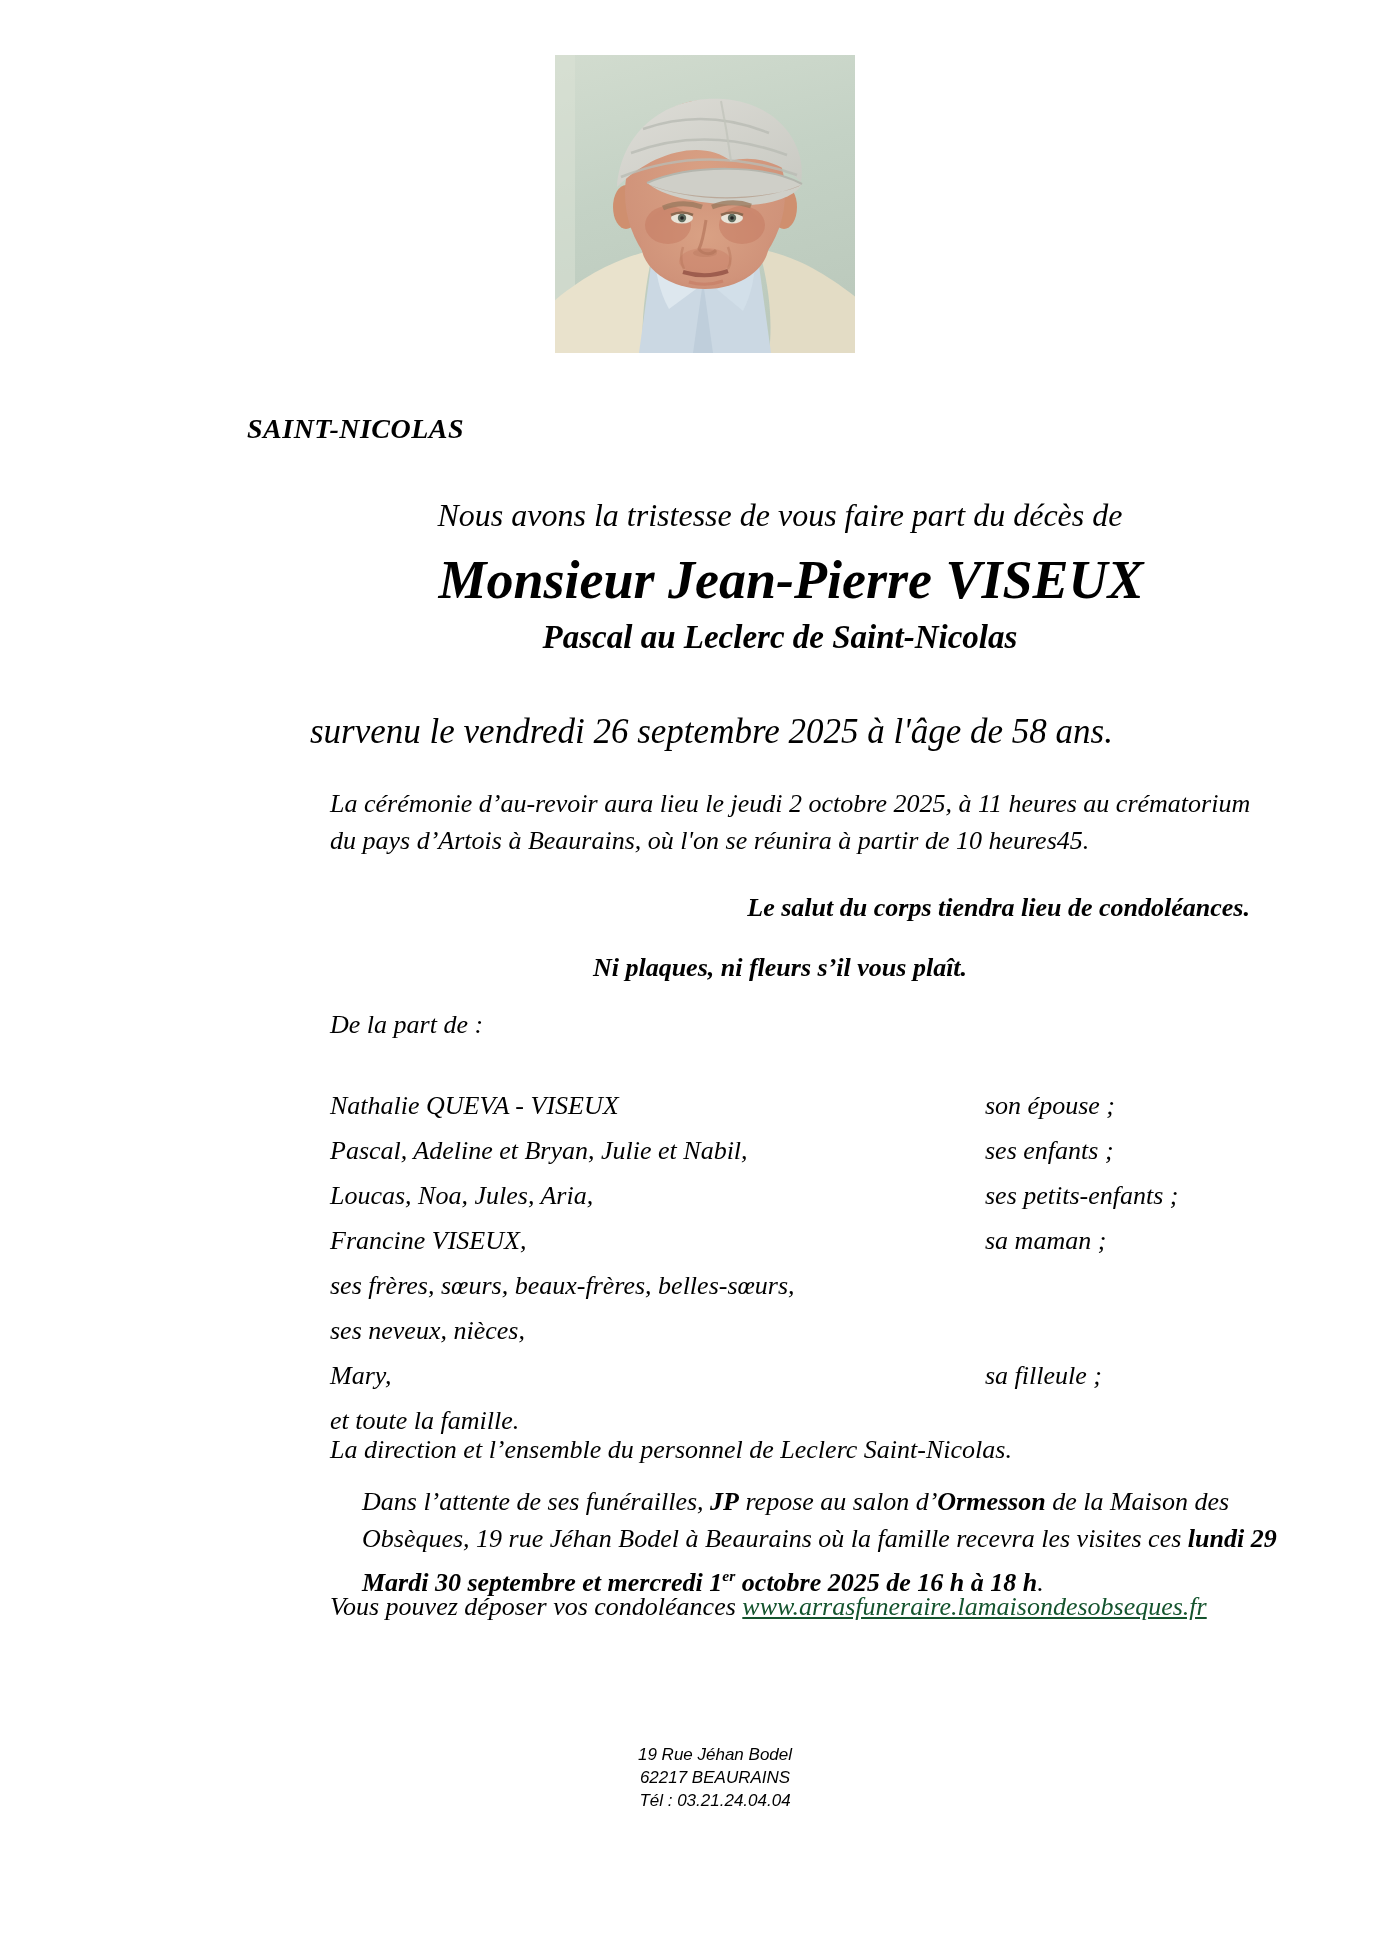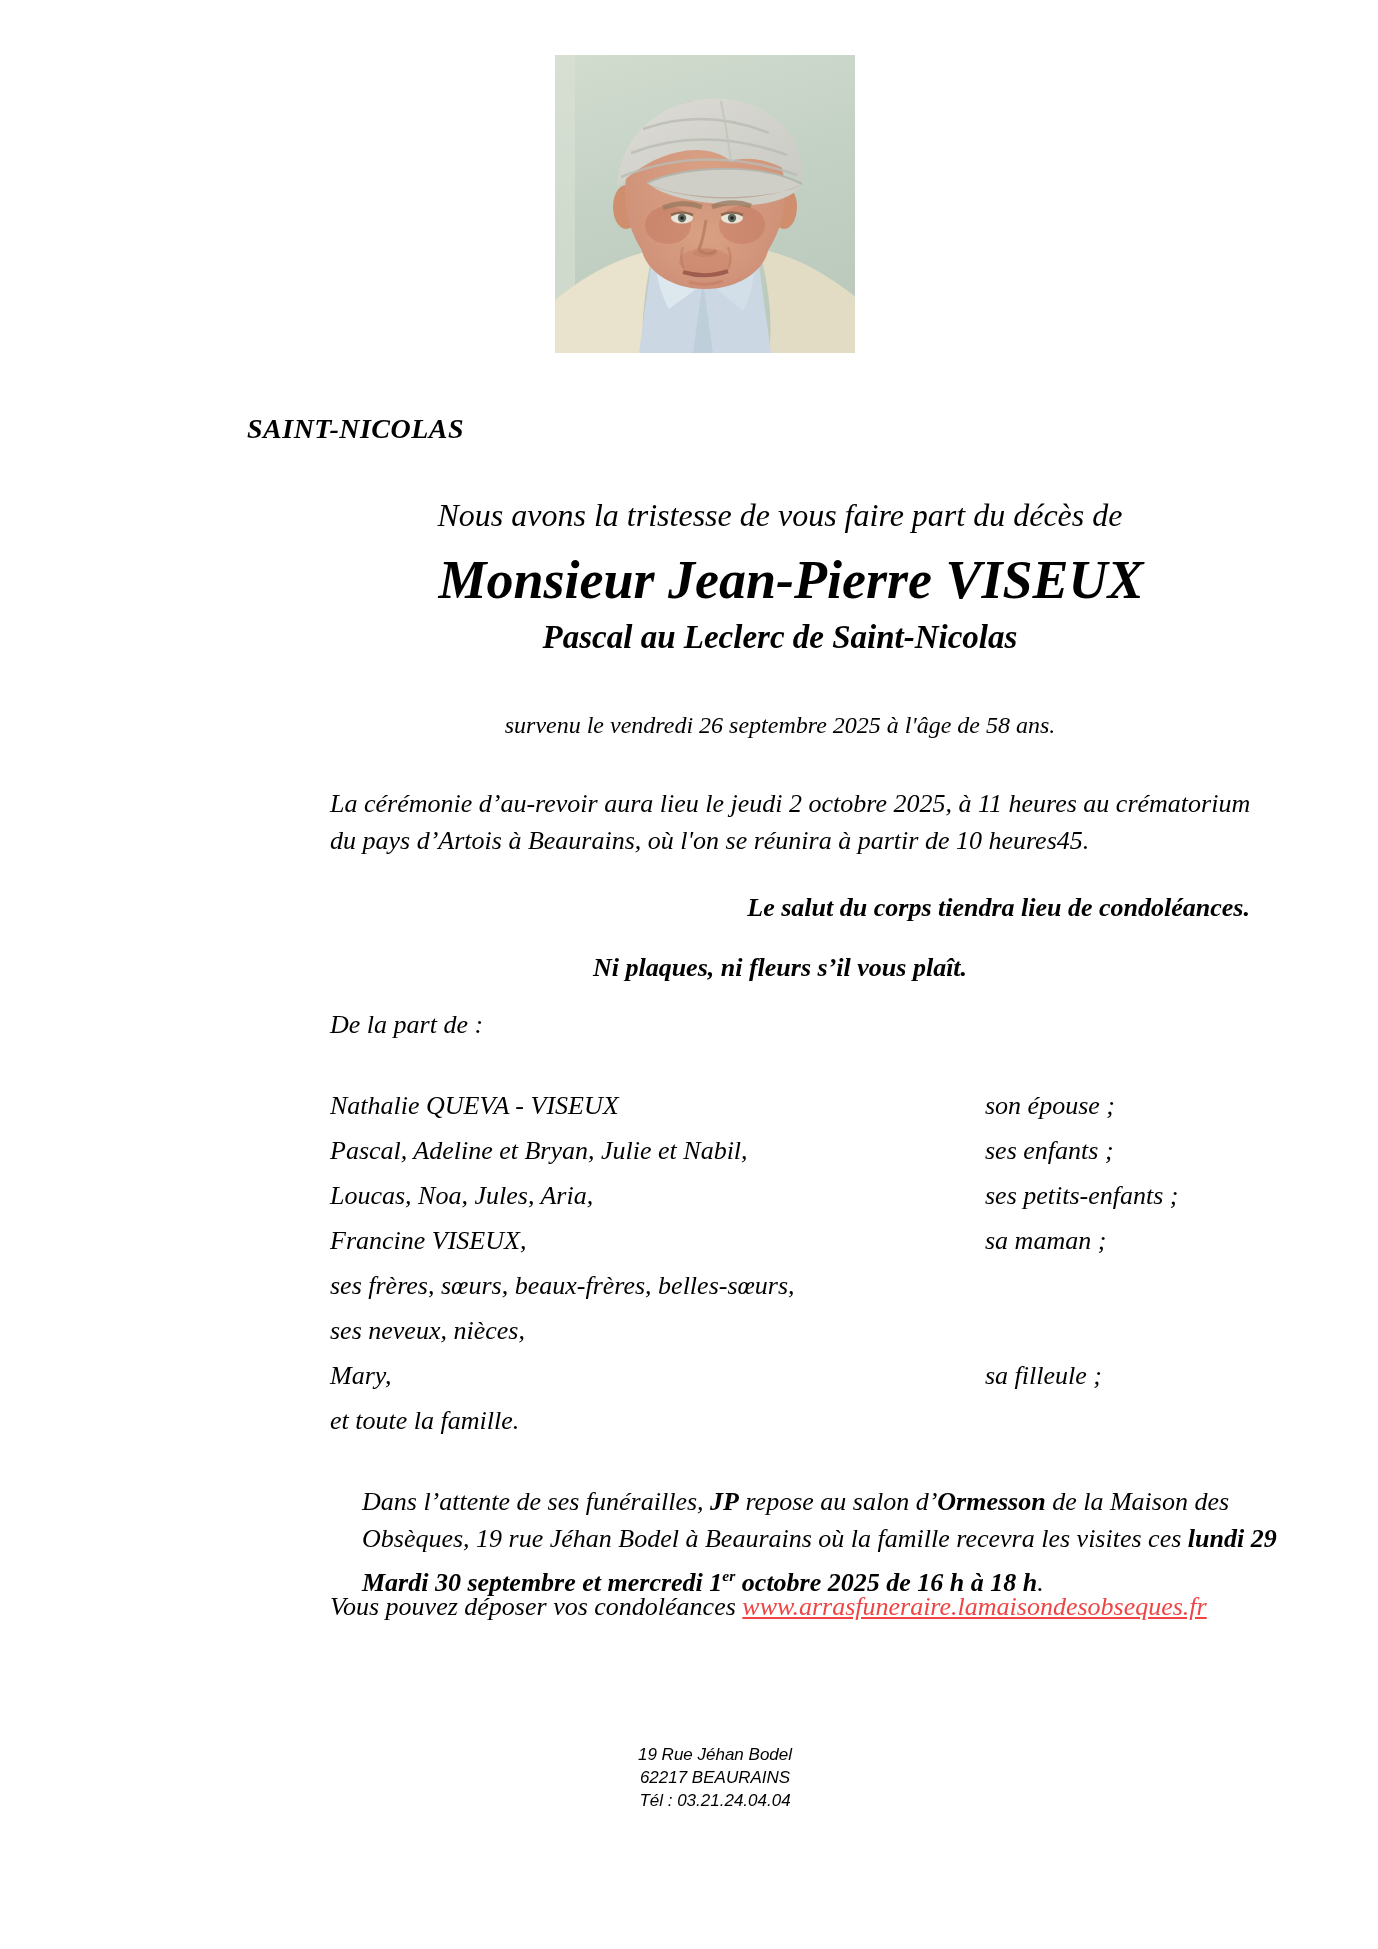--- a/index.html
+++ b/index.html
@@ -12,32 +12,32 @@
     overflow:hidden;
   }
   .abs{position:absolute;}
   .b{font-weight:bold;}
   sup{font-size:0.6em;}
   .photo{left:555px;top:55px;width:300px;height:298px;}
   .location{left:247px;top:413px;font-size:28px;font-weight:bold;letter-spacing:0.5px;}
   .intro{left:310px;top:497px;width:940px;font-size:32px;text-align:center;}
   .name{left:310px;top:538px;width:940px;font-size:54px;font-weight:bold;text-align:center;margin:11px;white-space:nowrap;}
   .subtitle{left:310px;top:619px;width:940px;font-size:33px;font-weight:bold;text-align:center;}
-  .death{left:310px;top:712px;width:940px;font-size:24px;text-align:center;}
+  .death{left:310px;top:712px;width:940px;font-size:35px;}
   .ceremony{left:330px;top:785px;width:940px;font-size:26px;line-height:37px;}
   .salute{left:330px;top:893px;width:920px;font-size:26px;font-weight:bold;text-align:right;}
   .noflowers{left:310px;top:953px;width:940px;font-size:26px;font-weight:bold;text-align:center;}
   .from{left:330px;top:1010px;font-size:26px;}
   .fam-row{position:absolute;left:330px;width:940px;font-size:26px;margin-top:36px;}
   .fam-rel{position:absolute;left:655px;top:0;}
   .direction{left:330px;top:1435px;font-size:26px;}
   .repose{left:330px;top:1483px;width:950px;font-size:26px;line-height:37px;}
   .repose .line{white-space:nowrap;margin-left:32px;}
   .condolences{left:330px;top:1592px;width:950px;font-size:26px;}
-  .link{color:#ef4444;text-decoration:underline;cursor:pointer;}
+  .link{color:#14532d;text-decoration:underline;cursor:pointer;}
   .footer{left:315px;top:1736px;width:800px;text-align:center;
           font-family:"Liberation Sans","DejaVu Sans",sans-serif;font-style:italic;}
   .fh-name{font-size:21px;font-weight:bold;letter-spacing:0.3px;}
   .fh-addr{font-size:17px;line-height:23px;}
   .fh-addr:first-of-type{margin-top:7px;}
 </style>
 </head>
 <body>
 
 <div class="page">
@@ -137,20 +137,21 @@
       <div class="fam-row" style="top: 1055px;"><span>Nathalie QUEVA - VISEUX</span><span class="fam-rel">son épouse ;</span></div>
       <div class="fam-row" style="top: 1100px;"><span>Pascal, Adeline et Bryan, Julie et Nabil,</span><span class="fam-rel">ses enfants ;</span></div>
       <div class="fam-row" style="top: 1145px;"><span>Loucas, Noa, Jules, Aria,</span><span class="fam-rel">ses petits-enfants ;</span></div>
       <div class="fam-row" style="top: 1190px;"><span>Francine VISEUX,</span><span class="fam-rel">sa maman ;</span></div>
       <div class="fam-row" style="top: 1235px;"><span>ses frères, sœurs, beaux-frères, belles-sœurs,</span></div>
       <div class="fam-row" style="top: 1280px;"><span>ses neveux, nièces,</span></div>
       <div class="fam-row" style="top: 1325px;"><span>Mary,</span><span class="fam-rel">sa filleule ;</span></div>
       <div class="fam-row" style="top: 1370px;"><span>et toute la famille.</span></div>
     </div>
 
+  <div class="abs direction">La direction et l’ensemble du personnel de Leclerc Saint-Nicolas.</div>
 
   <div class="abs repose">
       <div class="line"><span>Dans l’attente de ses funérailles, </span><span class="b">JP</span><span> repose au salon d’</span><span class="b">Ormesson</span><span> de la Maison des</span></div>
       <div class="line"><span>Obsèques, 19 rue Jéhan Bodel à Beaurains où la famille recevra les visites ces </span><span class="b">lundi 29</span></div>
       <div class="line"><span class="b">Mardi 30 septembre et mercredi 1</span><sup class="b">er</sup><span class="b"> octobre 2025 de 16 h à 18 h</span><span>.</span></div>
     </div>
 
   <div class="abs condolences">
       <div class="line"><span>Vous pouvez déposer vos condoléances </span><a href="#" class="link">www.arrasfuneraire.lamaisondesobseques.fr</a></div>
     </div>

